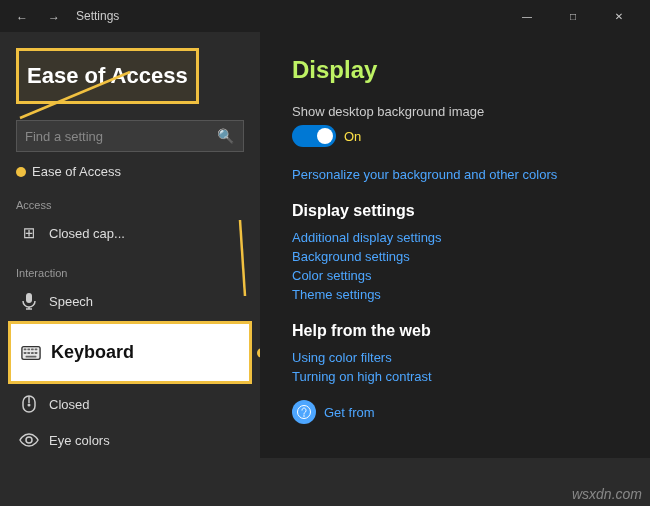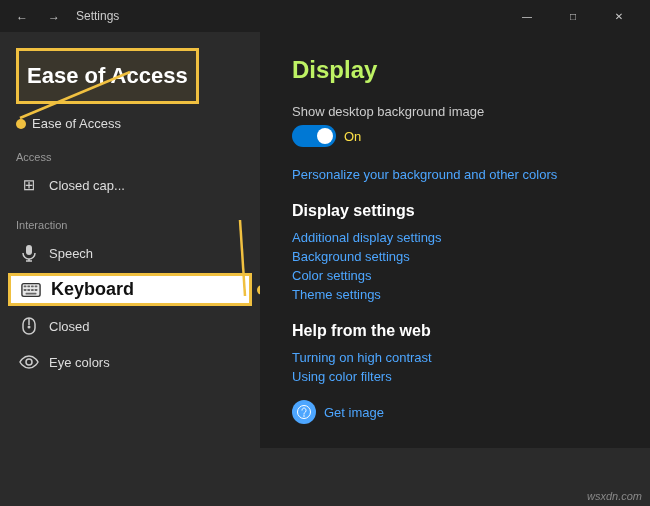--- a/index.html
+++ b/index.html
@@ -169,21 +169,21 @@
     }
     .sidebar-item-text {
       font-size: 13px;
       color: #ddd;
     }
 
     
     .keyboard-annotation {
       display: flex;
       align-items: center;
-      padding: 3px 10px;
+      padding: 18px 10px;
       gap: 10px;
       cursor: pointer;
       background: #ffffff;
       border: 3px solid #f0c040;
       margin: 2px 8px;
       position: relative;
     }
     .keyboard-annotation .sidebar-item-icon {
       color: #111;
     }
@@ -297,21 +297,21 @@
       width: 650px;
       height: 506px;
       pointer-events: none;
     }
 
     
     .watermark {
       position: absolute;
       bottom: 4px;
       right: 8px;
-      font-size: 11px;
+      font-size: 14px;
       color: #888;
       font-style: italic;
     }
   </style>
 </head>
 <body>
 
 <div style="position:relative; width:650px; height:506px; overflow:hidden;">
 
   <div class="title-bar">
@@ -331,20 +331,24 @@
 
   <div class="app-content">
 
     <div class="sidebar">
       <div class="sidebar-header">
         <div class="annotation-box">
           <span class="sidebar-title">Ease of Access</span>
         </div>
       </div>
 
+      <div class="search-bar">
+        <input class="search-input" type="text" placeholder="Find a setting" style="">
+        <span class="search-icon-svg">🔍</span>
+      </div>
 
       <div class="breadcrumb-item">
         <div class="breadcrumb-dot"></div>
         <span class="breadcrumb-text">Ease of Access</span>
       </div>
 
       <div class="section-label">Access</div>
       <div class="sidebar-item">
         <span class="sidebar-item-icon">⊞</span>
         <span class="sidebar-item-text">Closed cap...</span>
@@ -423,32 +427,32 @@
 
       <div class="section-heading">Display settings</div>
 
       <a class="link-text">Additional display settings</a>
       <a class="link-text">Background settings</a>
       <a class="link-text">Color settings</a>
       <a class="link-text">Theme settings</a>
 
       <div class="section-heading">Help from the web</div>
 
+      <a class="link-text">Using color filters</a>
       <a class="link-text">Turning on high contrast</a>
-      <a class="link-text">Using color filters</a>
 
       <div class="help-row">
         <div class="help-icon">
           <svg width="14" height="14" viewBox="0 0 14 14" fill="none">
             <circle cx="7" cy="7" r="6.5" stroke="white" stroke-width="1"></circle>
             <path d="M5 5.5C5 4.12 5.9 3 7 3C8.1 3 9 4.12 9 5.5C9 6.5 8.5 7.3 7.7 7.7C7.3 7.9 7 8.3 7 8.8V9.5" stroke="white" stroke-width="1" fill="none"></path>
             <circle cx="7" cy="11" r="0.8" fill="white"></circle>
           </svg>
         </div>
-        <a class="link-text" style="margin-bottom:0;">Get image</a>
+        <a class="link-text" style="margin-bottom:0;">Get from</a>
       </div>
 
     </div>
   </div>
 
   <svg class="annotations-overlay" xmlns="http://www.w3.org/2000/svg">
 
     <line x1="130" y1="72" x2="20" y2="118" stroke="#f0c040" stroke-width="2.5"></line>
 
     <line x1="240" y1="220" x2="245" y2="296" stroke="#f0c040" stroke-width="2.5"></line>

